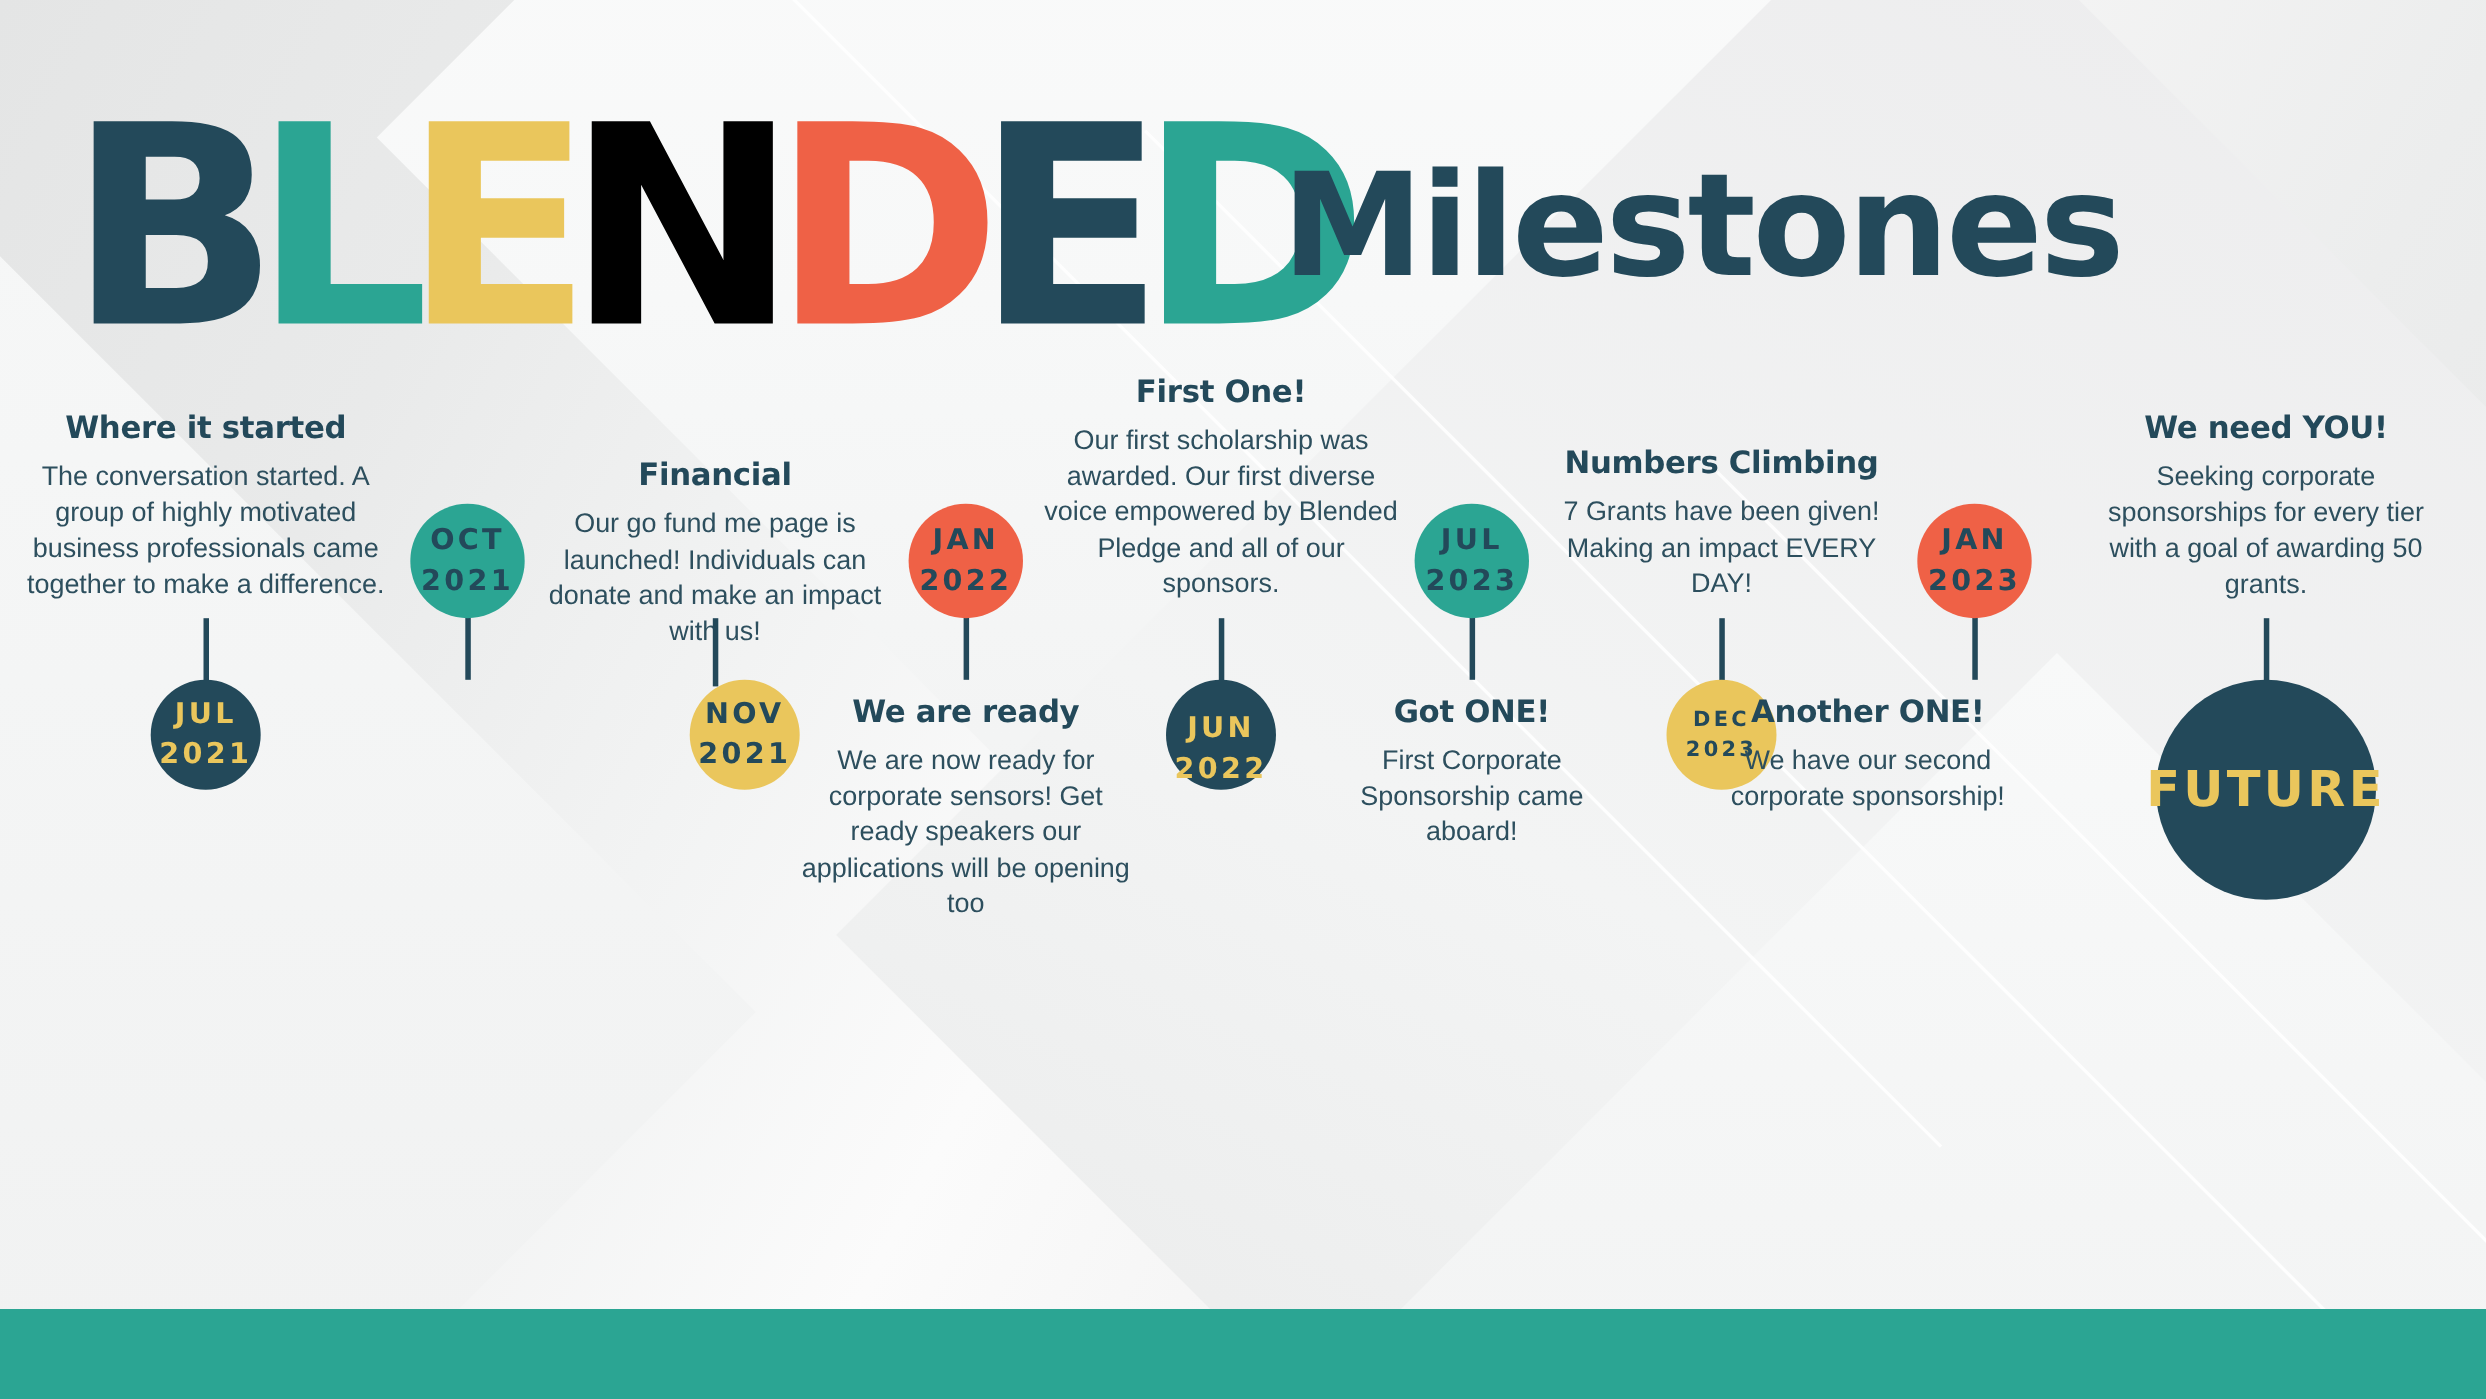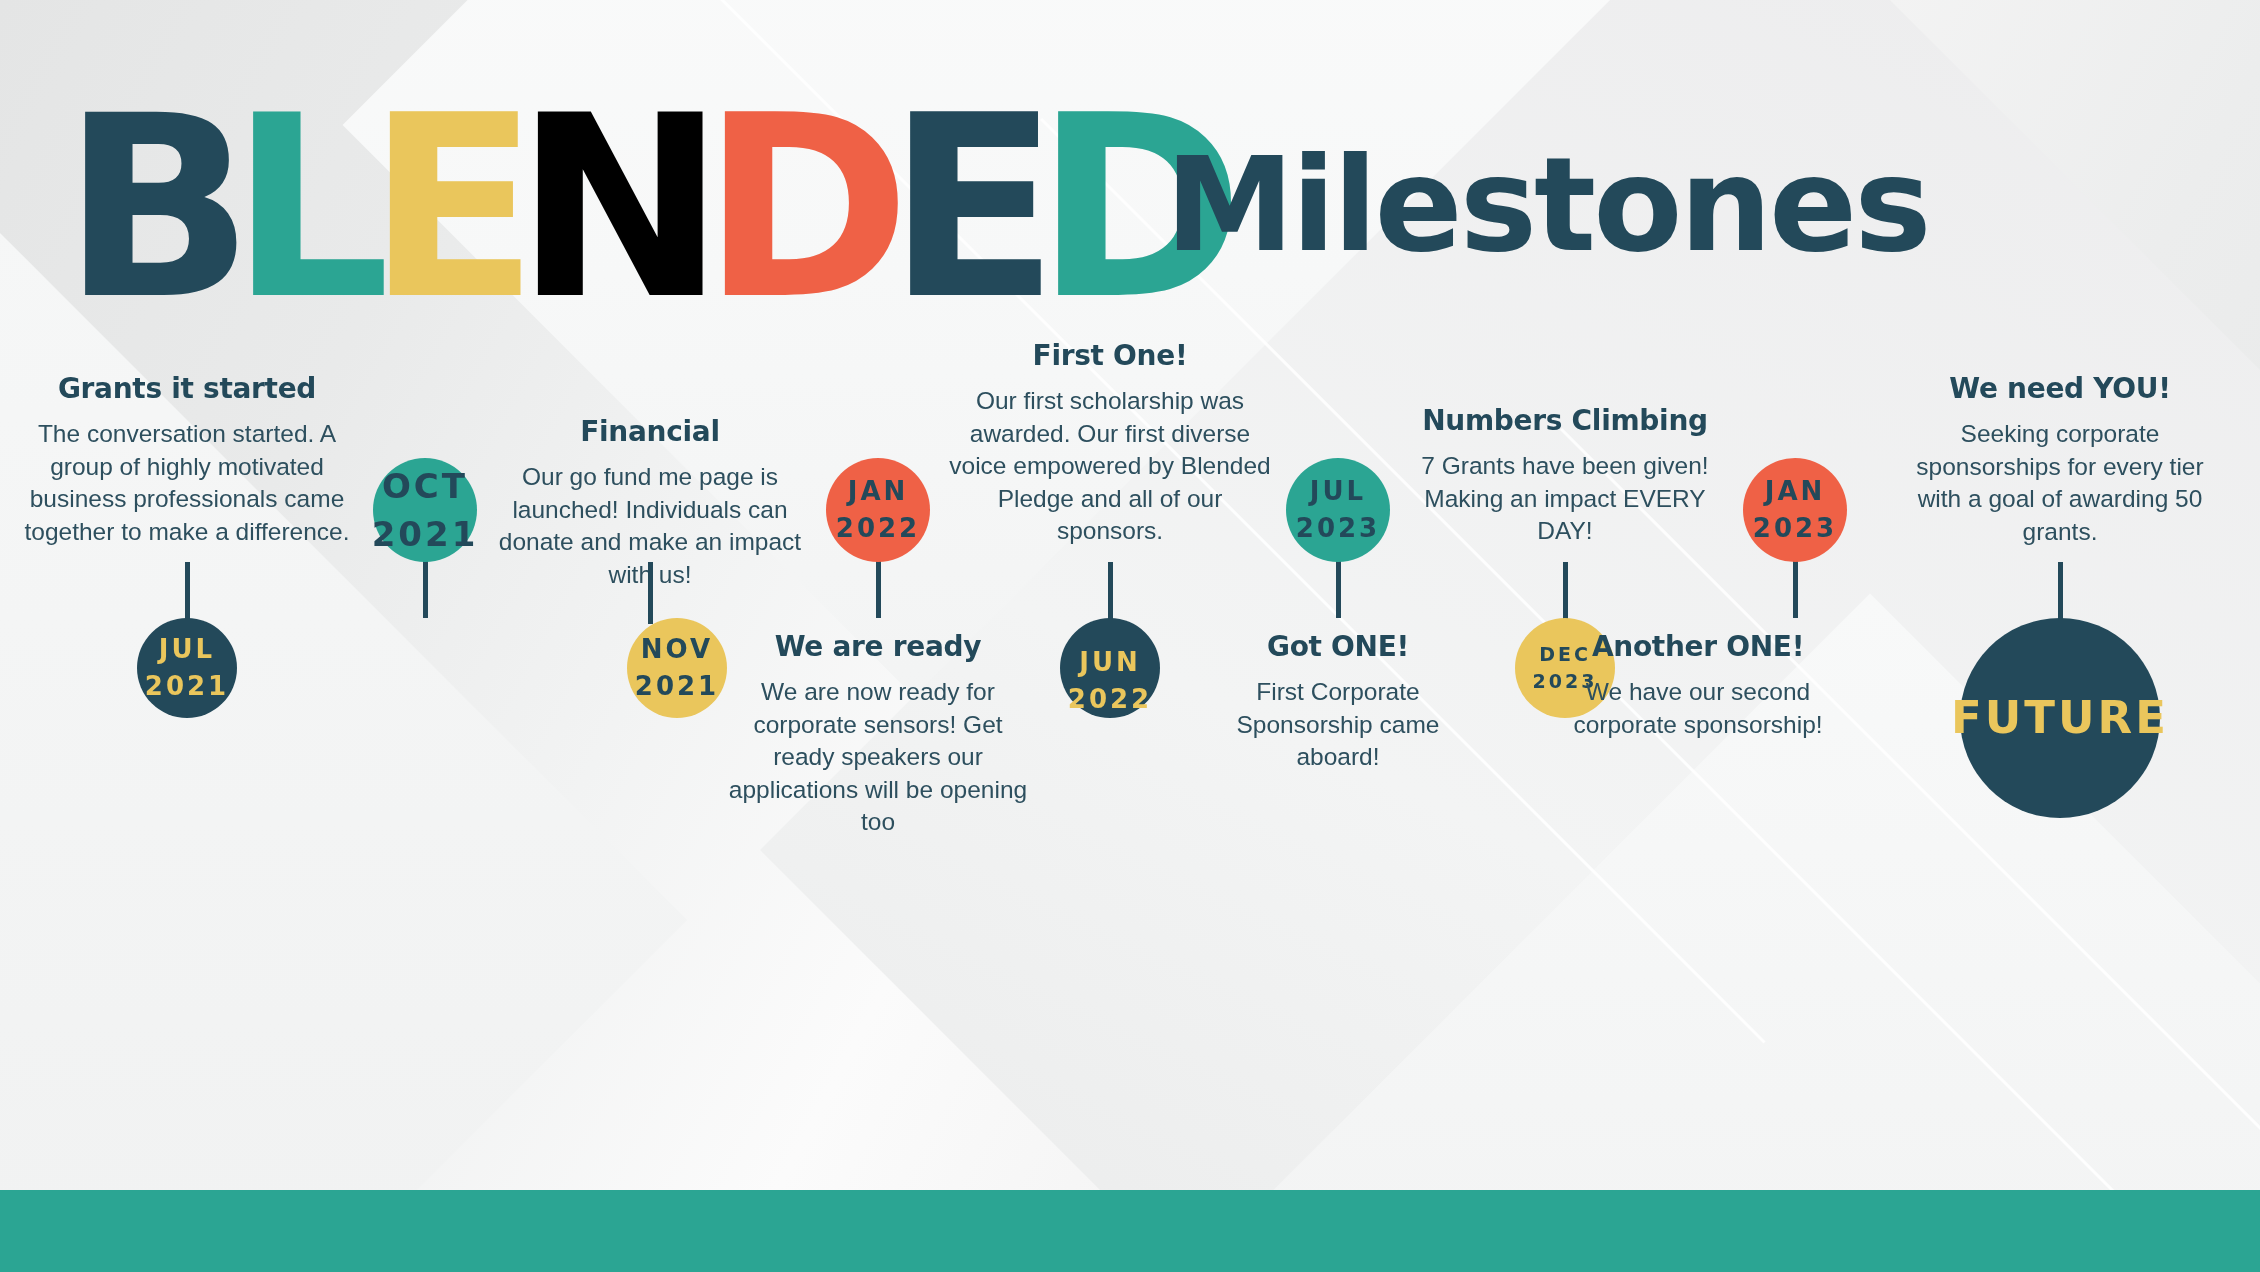--- a/index.html
+++ b/index.html
@@ -170,30 +170,30 @@
         <span class="ltr">N</span>
         <span class="ltr" style="color: rgb(239, 97, 70);">D</span>
         <span class="ltr" style="color: rgb(35, 73, 90);">E</span>
         <span class="ltr" style="color: rgb(43, 165, 147);">D</span>
       </div>
     <div id="title">Milestones</div>
   </div>
 
   <div id="timeline">
       <div class="ms-text" style="width: 340px; left: 17px; top: -18px;">
-        <div class="ms-head">Grants it started</div>
+        <div class="ms-head">Where it started</div>
         <div class="ms-body">The conversation started. A group of highly motivated business professionals came together to make a difference.</div>
       </div>
       <div class="stem" style="left: 185px; top: 172px; height: 62px;"></div>
       <div class="bubble" style="width: 100px; height: 100px; left: 137px; top: 228px; background: rgb(35, 73, 90); color: rgb(234, 198, 92); font-size: 26px;">
         <span class="b-mon">JUL</span>
         <span class="b-yr">2021</span>
       </div>
       <div class="stem" style="left: 423px; top: 166px; height: 62px;"></div>
-      <div class="bubble" style="width: 104px; height: 104px; left: 373px; top: 68px; background: rgb(43, 165, 147); color: rgb(35, 73, 90); font-size: 34px;">
+      <div class="bubble" style="width: 104px; height: 104px; left: 373px; top: 68px; background: rgb(43, 165, 147); color: rgb(35, 73, 90); font-size: 26px;">
         <span class="b-mon">OCT</span>
         <span class="b-yr">2021</span>
       </div>
       <div class="ms-text" style="width: 330px; left: 485px; top: -18px; margin-top: 43px;">
         <div class="ms-head">Financial</div>
         <div class="ms-body">Our go fund me page is launched!  Individuals can donate and make an impact with us!</div>
       </div>
       <div class="stem" style="left: 648px; top: 172px; height: 62px;"></div>
       <div class="bubble" style="width: 100px; height: 100px; left: 600px; top: 228px; background: rgb(234, 198, 92); color: rgb(35, 73, 90); font-size: 26px; margin-left: 27px;">
         <span class="b-mon">NOV</span>

